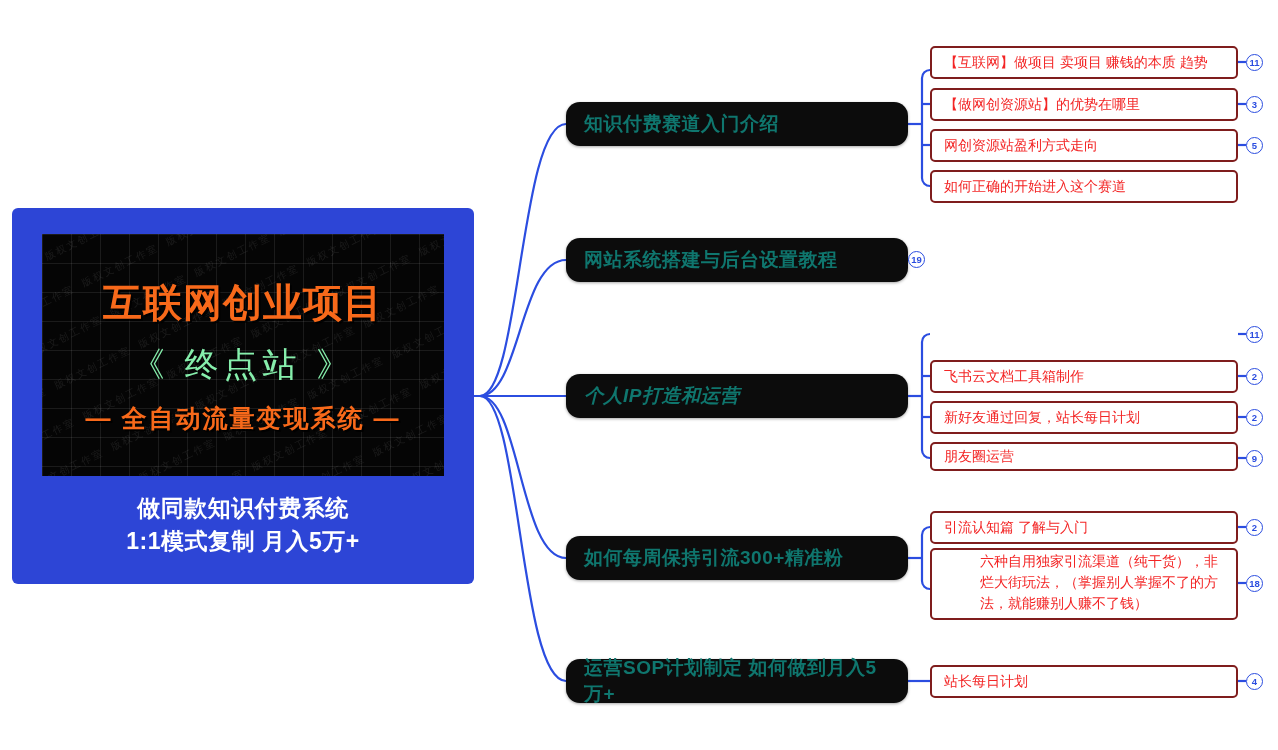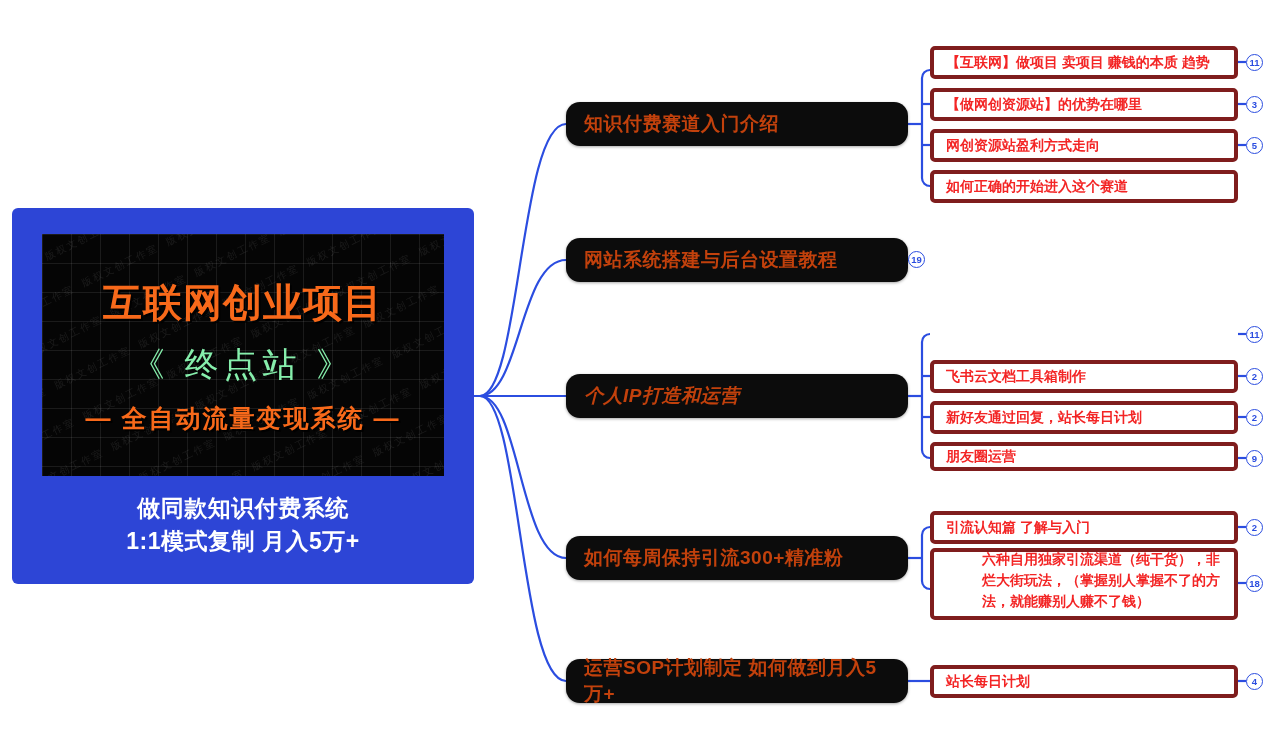--- a/index.html
+++ b/index.html
@@ -59,35 +59,35 @@
     text-shadow:2px 2px 0 rgba(0,0,0,.85);
   }
   .root-caption{
     margin-top:16px;text-align:center;color:#ffffff;
     font-size:23px;font-weight:bold;line-height:1.45;letter-spacing:.5px;
   }
 
   
   .node1{
     position:absolute;z-index:3;
-    background:#0c0c0c;color:#c2410c;
+    background:#0c0c0c;color:#0f766e;
     border-radius:14px;
     font-size:19px;font-weight:bold;letter-spacing:.5px;
     display:flex;align-items:center;
     padding:0 18px;
     box-sizing:border-box;
     box-shadow:0 1px 3px rgba(0,0,0,.35);
   }
 
   
   .node2{
     position:absolute;z-index:3;
     background:#ffffff;color:#f32525;
-    border:4px solid #7f1d1d;border-radius:5px;
-    font-size:14px;font-weight:bold;line-height:1.5;
+    border:2px solid #7f1d1d;border-radius:5px;
+    font-size:14px;font-weight:normal;line-height:1.5;
     display:flex;align-items:center;
     padding:4px 12px;
     box-sizing:border-box;
   }
   .node2.multi{align-items:flex-end;padding-top:8px;padding-left:48px;}
 
   
   .badge{
     position:absolute;z-index:4;
     width:17px;height:17px;border-radius:50%;

